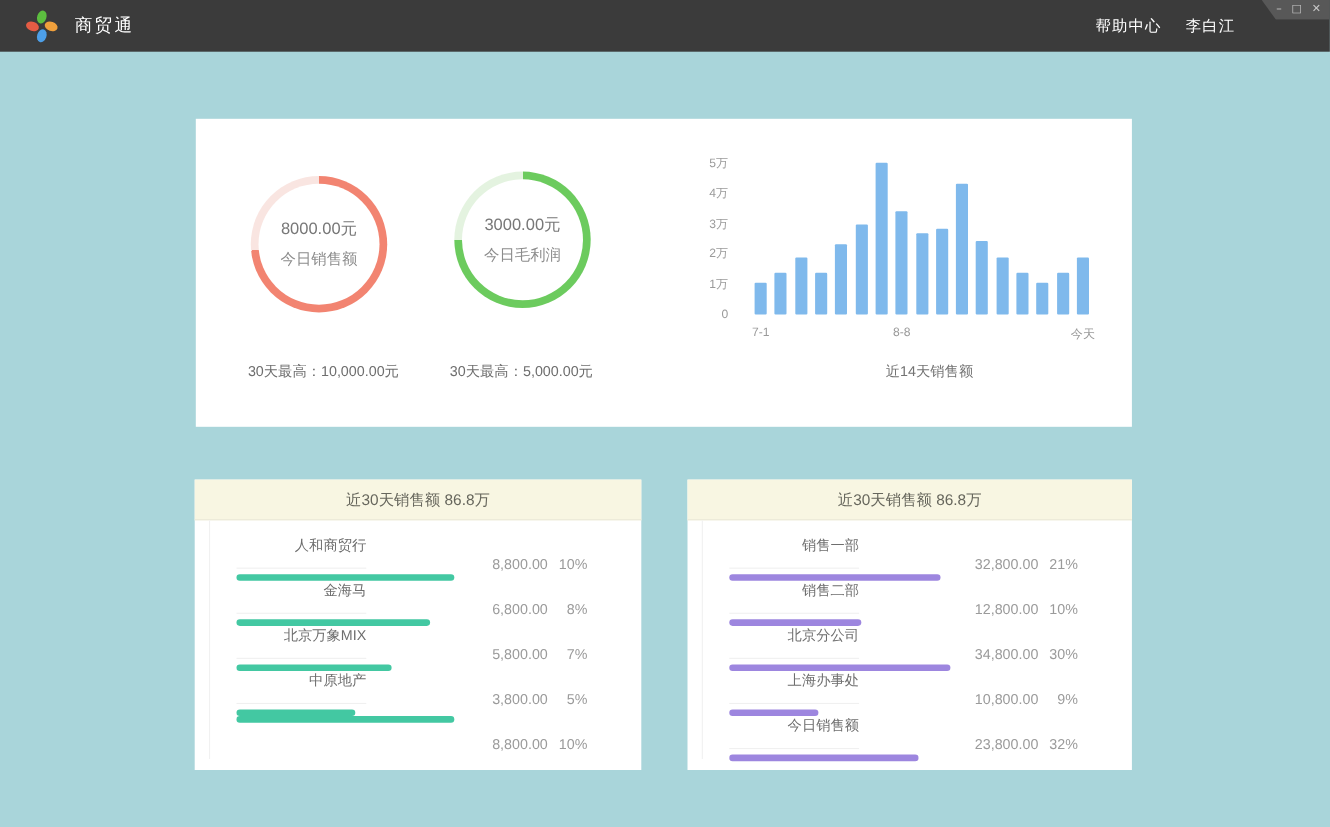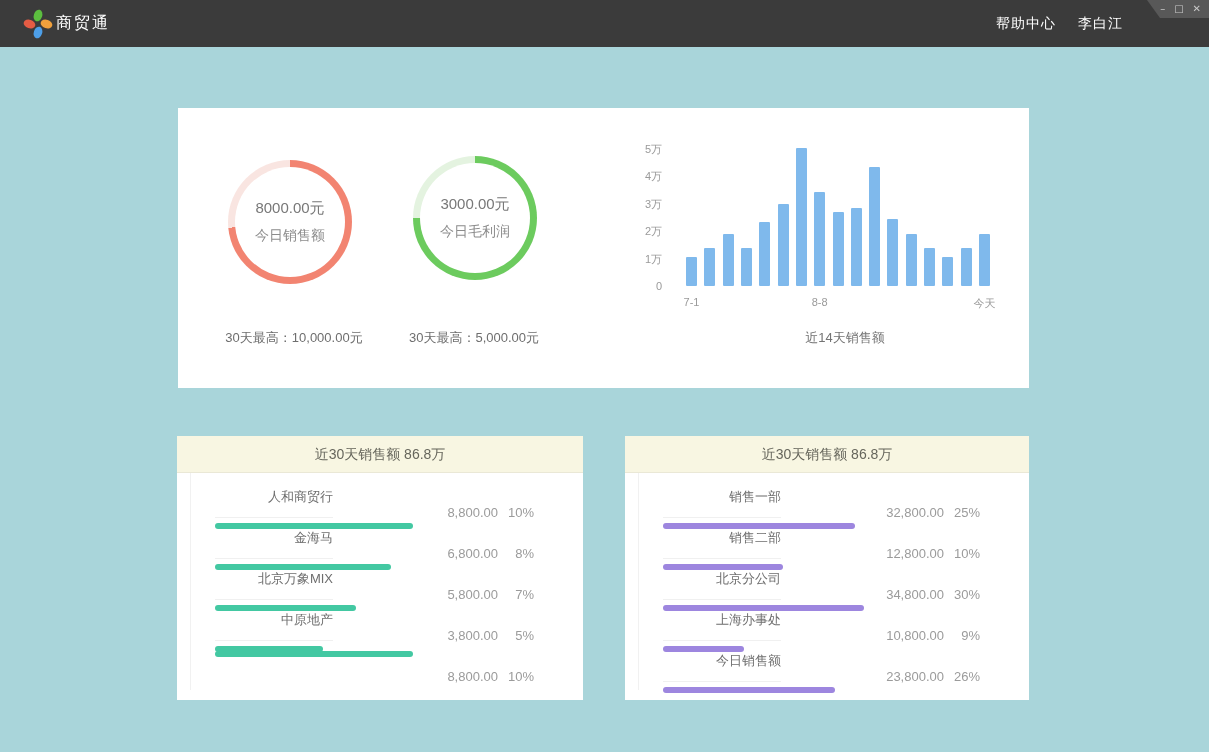--- a/index.html
+++ b/index.html
@@ -4,21 +4,21 @@
 <style>
   html,body{margin:0;padding:0;}
   body{
     width:1209px;height:752px;position:relative;overflow:hidden;
     font-family:"Liberation Sans","DejaVu Sans",sans-serif;
     background:#A9D5DA;
   }
   
   .topbar{height:47px;background:#3B3B3B;display:flex;align-items:center;position:relative;}
   .logo{width:32px;height:32px;margin-left:22px;flex:0 0 auto;}
-  .app-title{color:#fff;font-size:16px;letter-spacing:2px;margin-left:2px;}
+  .app-title{color:#fff;font-size:16px;letter-spacing:2px;margin-left:14px;}
   .topbar-right{margin-left:auto;margin-right:86px;display:flex;align-items:center;gap:22px;}
   .topbar-link{color:#fff;font-size:14px;cursor:pointer;letter-spacing:1px;}
   .win-controls{
     position:absolute;top:0;right:0;height:18px;width:62px;background:#585858;
     clip-path:polygon(0 0,100% 0,100% 100%,13px 100%);
     display:flex;align-items:center;justify-content:flex-end;gap:9px;padding-right:8px;box-sizing:border-box;
   }
   .win-btn{color:#C9C9C9;font-size:10px;line-height:10px;cursor:pointer;font-family:"DejaVu Sans",sans-serif;}
   
   .card{position:absolute;background:#fff;}
@@ -155,36 +155,36 @@
       </div>
     </div>
 </div>
 
 <div class="card rank-card right">
   <div class="rank-head" style="background: rgb(248, 246, 226);">近30天销售额 86.8万</div>
   <div class="rank-list">
       <div class="rrow">
         <div><span class="rname">销售一部</span></div>
         <div class="rbar" style="width: 192px; background: rgb(157, 134, 223);"></div>
-        <div class="rright"><span class="rval">32,800.00</span><span class="rpct">25%</span></div>
+        <div class="rright"><span class="rval">32,800.00</span><span class="rpct">21%</span></div>
       </div>
       <div class="rrow">
         <div><span class="rname">销售二部</span></div>
         <div class="rbar" style="width: 120px; background: rgb(157, 134, 223);"></div>
         <div class="rright"><span class="rval">12,800.00</span><span class="rpct">10%</span></div>
       </div>
       <div class="rrow">
         <div><span class="rname">北京分公司</span></div>
         <div class="rbar" style="width: 201px; background: rgb(157, 134, 223);"></div>
         <div class="rright"><span class="rval">34,800.00</span><span class="rpct">30%</span></div>
       </div>
       <div class="rrow">
         <div><span class="rname">上海办事处</span></div>
         <div class="rbar" style="width: 81px; background: rgb(157, 134, 223);"></div>
         <div class="rright"><span class="rval">10,800.00</span><span class="rpct">9%</span></div>
       </div>
       <div class="rrow">
         <div><span class="rname">今日销售额</span></div>
         <div class="rbar" style="width: 172px; background: rgb(157, 134, 223);"></div>
-        <div class="rright"><span class="rval">23,800.00</span><span class="rpct">26%</span></div>
+        <div class="rright"><span class="rval">23,800.00</span><span class="rpct">32%</span></div>
       </div>
     </div>
 </div>
 
 </body></html>

